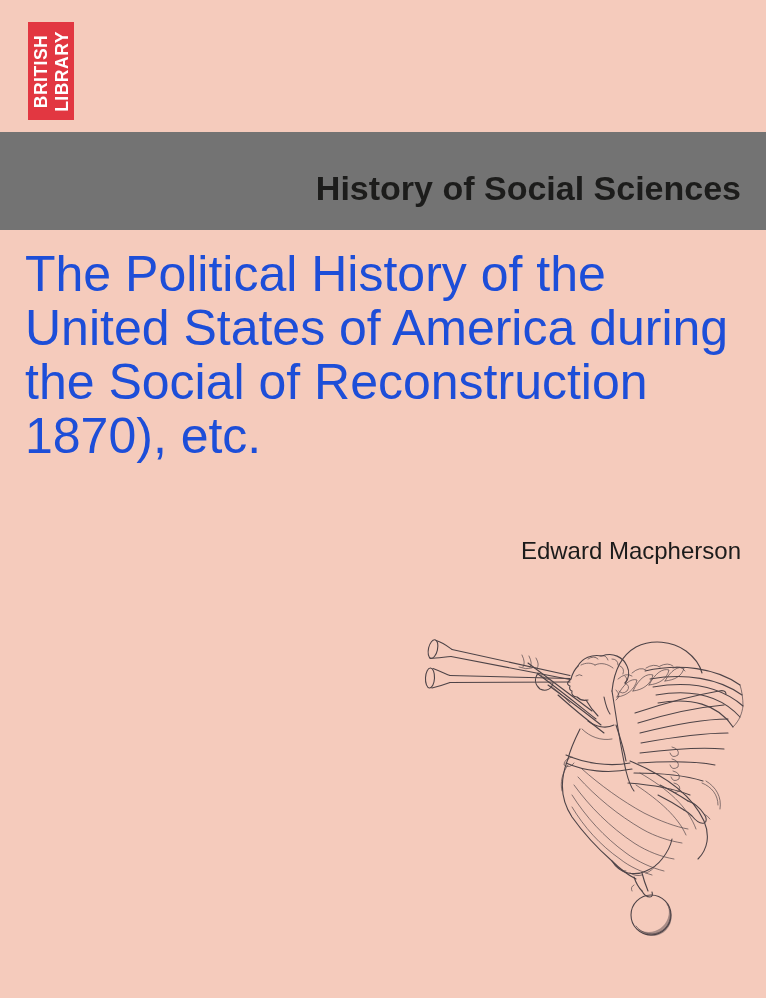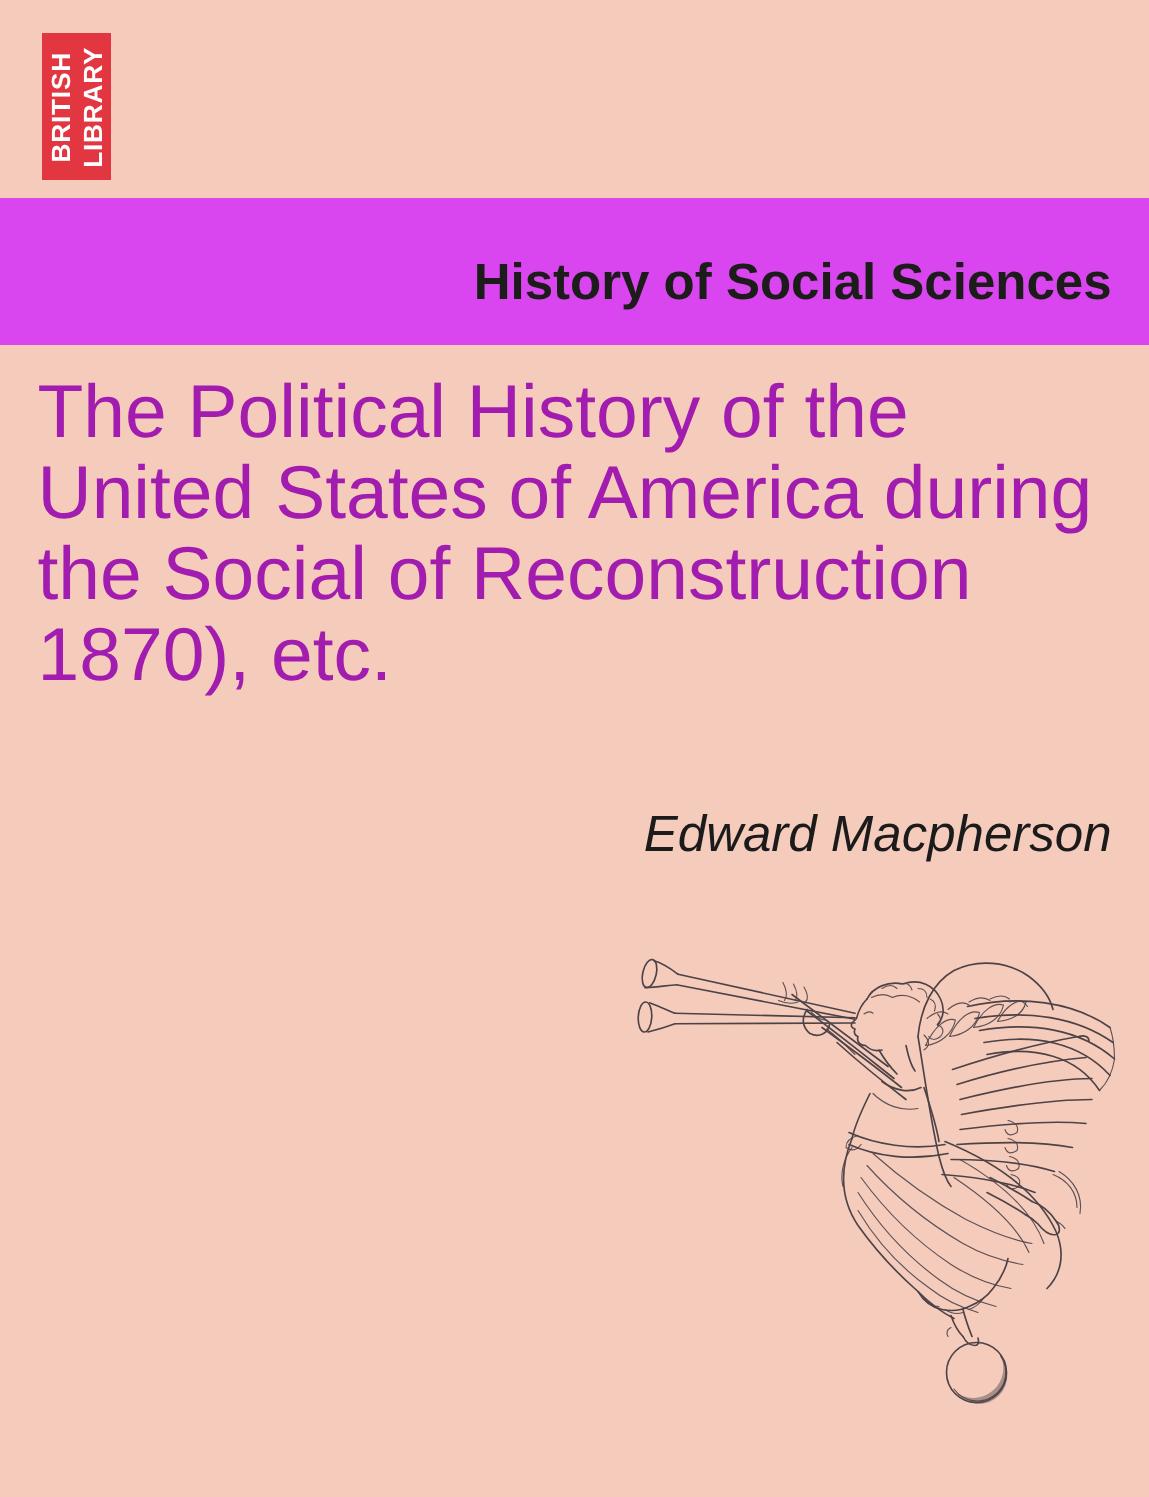--- a/index.html
+++ b/index.html
@@ -14,34 +14,34 @@
     background:#e23741;display:flex;align-items:center;justify-content:center;
   }
   .bl-logo-text{
     transform:rotate(-90deg);
     color:#ffffff;font-weight:bold;font-size:17.5px;line-height:20.5px;
     letter-spacing:0.5px;text-align:center;white-space:nowrap;
   }
   
   .banner{
     position:absolute;left:0;top:132px;width:766px;height:98px;
-    background:#d946ef;box-sizing:border-box;
+    background:#737373;box-sizing:border-box;
     display:flex;align-items:center;justify-content:flex-end;
     padding-right:25px;padding-top:14px;
   }
   .banner-label{font-size:34px;font-weight:bold;color:#1c1c1b;}
   
   .title-block{position:absolute;left:25px;top:247px;}
   .title-line{
-    font-size:50px;line-height:54px;color:#a21caf;white-space:nowrap;
+    font-size:50px;line-height:54px;color:#1d4ed8;white-space:nowrap;
   }
   
   .author{
     position:absolute;right:25px;top:537px;
-    font-size:34px;color:#1b1b1b;white-space:nowrap;font-style:italic;
+    font-size:24px;color:#1b1b1b;white-space:nowrap;
   }
   
   .illustration{position:absolute;left:420px;top:633px;}
   .illustration path,.illustration ellipse,.illustration circle{
     fill:none;stroke:#4d4347;stroke-width:1.1;stroke-linecap:round;stroke-linejoin:round;
   }
   .illustration .fine{stroke-width:0.75;opacity:0.9;}
   .illustration .shade{fill:#4d4347;stroke:none;opacity:0.45;}
 </style>
 </head>

